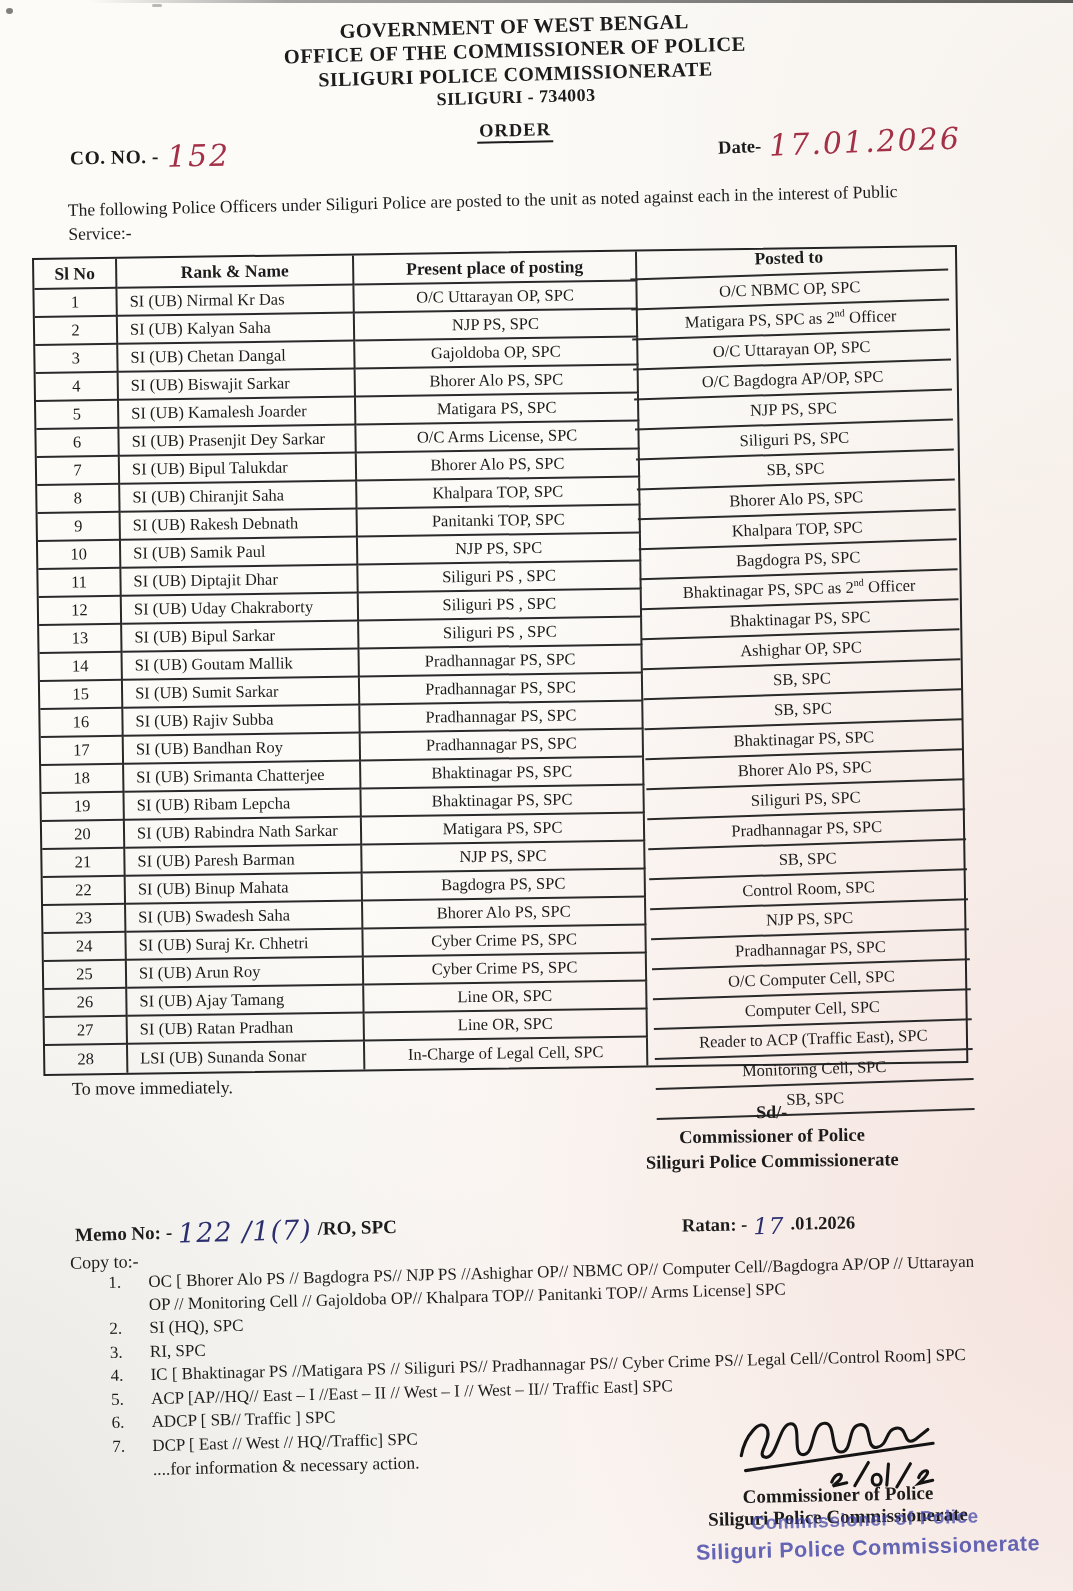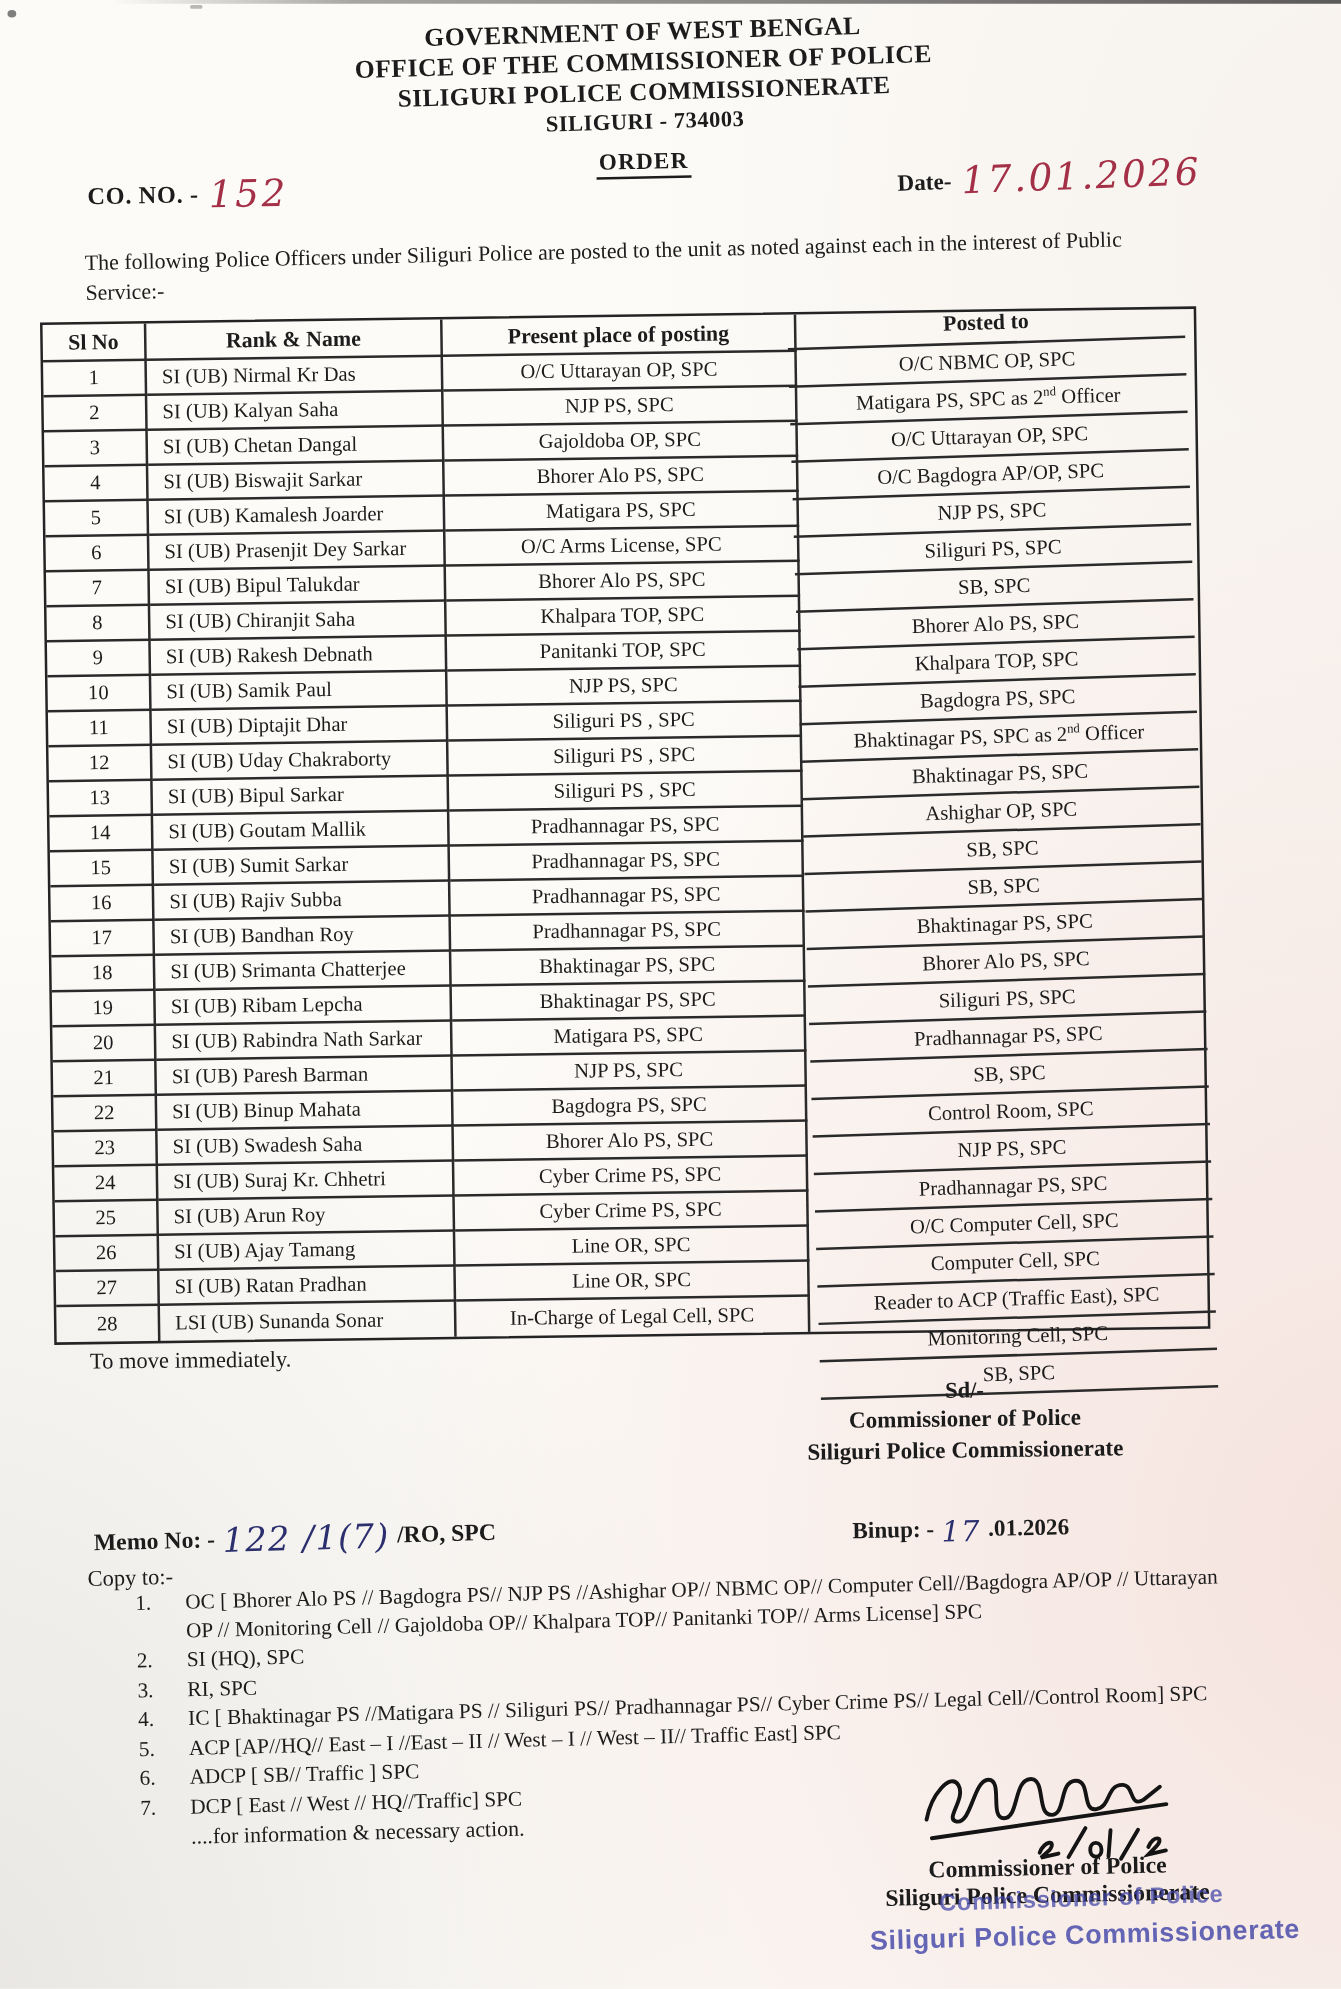--- a/index.html
+++ b/index.html
@@ -325,21 +325,21 @@
     <div class="sd">Sd/-</div>
     <div class="sl">Commissioner of Police</div>
     <div class="sl">Siliguri Police Commissionerate</div>
   </div>
 
   <div class="memo">
     <span>Memo No: -</span><span class="hand hand-navy">122 /1(7)</span><span>/RO, SPC</span>
   </div>
 
   <div class="memo-date">
-    <span>Binup: -</span><span class="hand hand-navy small">17</span><span>.01.2026</span>
+    <span>Ratan: -</span><span class="hand hand-navy small">17</span><span>.01.2026</span>
   </div>
 
   <div class="copy-label">Copy to:-</div>
 
   <div class="copy-list">
 
   <div class="item"><span class="num">1.</span><span>OC [ Bhorer Alo PS // Bagdogra PS// NJP PS //Ashighar OP// NBMC OP// Computer Cell//Bagdogra AP/OP // Uttarayan OP // Monitoring Cell // Gajoldoba OP// Khalpara TOP// Panitanki TOP// Arms License] SPC</span></div>
       <div class="item"><span class="num">2.</span><span>SI (HQ), SPC</span></div>
       <div class="item"><span class="num">3.</span><span>RI, SPC</span></div>
       <div class="item"><span class="num">4.</span><span>IC [ Bhaktinagar PS //Matigara PS // Siliguri PS// Pradhannagar PS// Cyber Crime PS// Legal Cell//Control Room] SPC</span></div>

